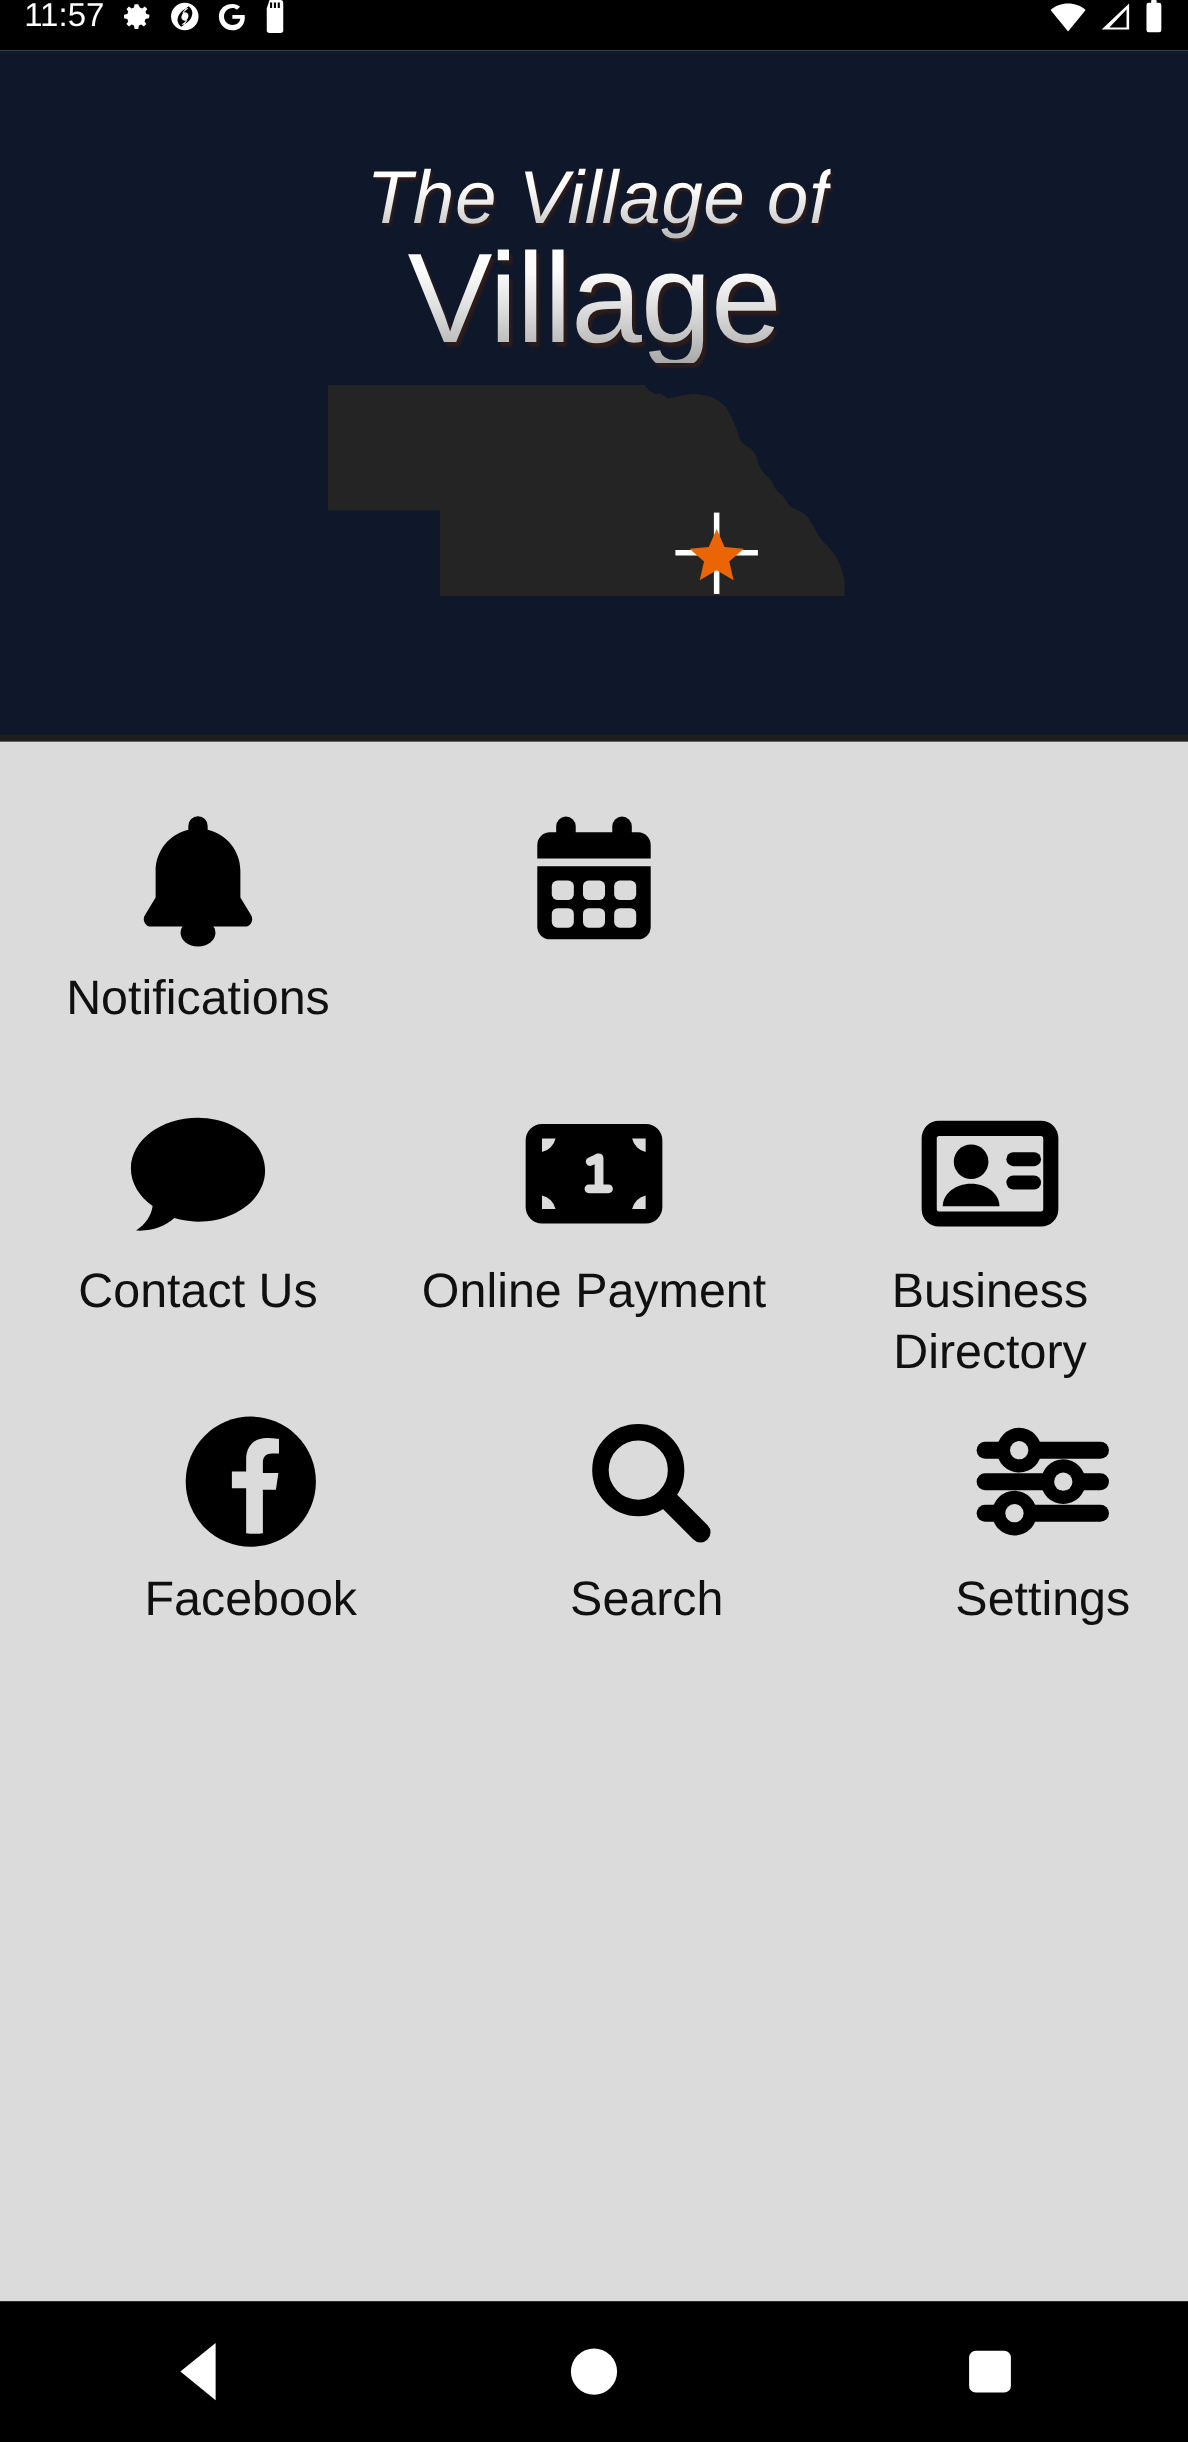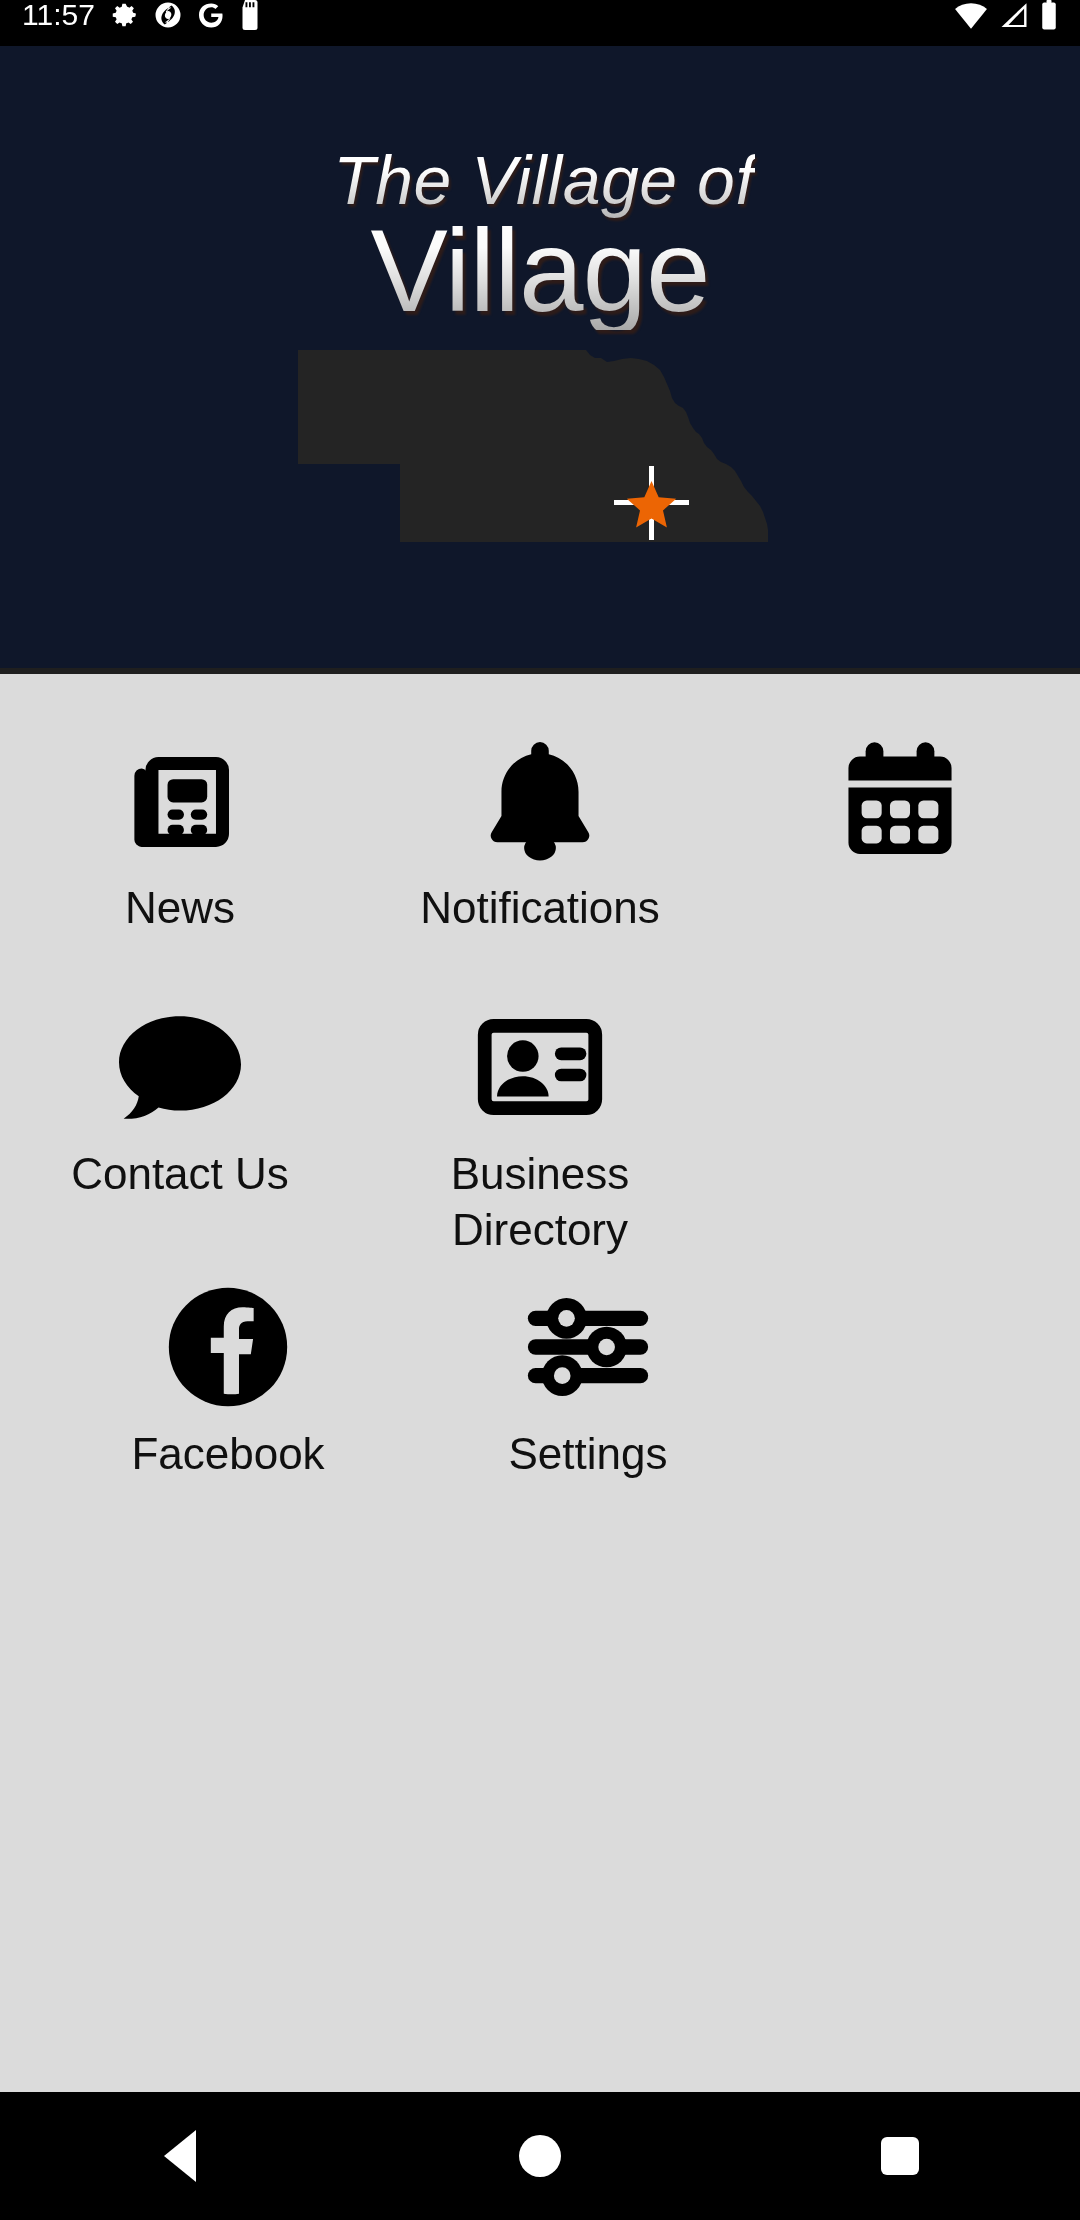--- a/index.html
+++ b/index.html
@@ -255,34 +255,20 @@
     <rect x="351" y="120" width="5" height="74" fill="#ffffff"></rect>
     <rect x="316" y="154" width="75" height="5" fill="#ffffff"></rect>
     <path fill="#ec6504" d="M353.5 135 l7.2 16.2 17.5 1.6 -13.2 11.6 3.9 17.2 -15.4-9.1 -15.4 9.1 3.9-17.2 -13.2-11.6 17.5-1.6z"></path>
   </svg>
 </div>
 <div class="header-bottom-rule"></div>
 
 <div class="grid">
 
   <div class="grid-row row1">
-    <div class="cell">
-      <div class="cell-icon">
-        <svg width="136" height="136" viewBox="0 0 48 48">
-          <path fill="#000000" d="M10.5 12.5a2.6 2.6 0 0 0-2.6 2.6v22.6a2.4 2.4 0 0 0 4.8 0V15.1a2.6 2.6 0 0 0-2.2-2.6z"></path>
-          <path fill="#000000" fill-rule="evenodd" d="M16.4 8.5A4.6 4.6 0 0 0 11.8 13.1v24.6a2.5 2.5 0 0 1-2.5 2.5h27.4A4.6 4.6 0 0 0 41.3 35.6V13.1A4.6 4.6 0 0 0 36.7 8.5zm0 4.6h20.3v22.5H16.4z"></path>
-          <rect x="19.6" y="16.3" width="14" height="8.2" rx="2" fill="#000000"></rect>
-          <rect x="19.6" y="27" width="5.8" height="3.6" rx="1.8" fill="#000000"></rect>
-          <rect x="27.8" y="27" width="5.8" height="3.6" rx="1.8" fill="#000000"></rect>
-          <rect x="19.6" y="32.4" width="5.8" height="3.6" rx="1.8" fill="#000000"></rect>
-          <rect x="27.8" y="32.4" width="5.8" height="3.6" rx="1.8" fill="#000000"></rect>
-        </svg>
-      </div>
-      <div class="cell-label">News</div>
-    </div>
 
     <div class="cell">
       <div class="cell-icon">
         <svg width="120" height="136" viewBox="0 0 42 48">
           <path fill="#000000" d="M21 3.2a3.1 3.1 0 0 1 3.1 3.1v1.2c6.1 1.4 10.5 6.8 10.5 13.2v8.6l3.4 5.6a2.4 2.4 0 0 1-2 3.7H6a2.4 2.4 0 0 1-2-3.7l3.4-5.6v-8.6c0-6.4 4.4-11.8 10.5-13.2V6.3A3.1 3.1 0 0 1 21 3.2z"></path>
           <ellipse cx="21" cy="40.6" rx="5.6" ry="4.4" fill="#000000"></ellipse>
         </svg>
       </div>
       <div class="cell-label">Notifications</div>
     </div>
@@ -308,20 +294,30 @@
   <div class="grid-row row2">
     <div class="cell">
       <div class="cell-icon">
         <svg width="134" height="122" viewBox="0 0 46 42">
           <path fill="#000000" d="M23 3.5C11.4 3.5 2 10.6 2 19.4c0 4.6 2.6 8.8 6.8 11.7-.4 3-2.2 5.7-5.2 7.7 4.8.3 9-1.2 12-3.9 2.3.7 4.8 1.1 7.4 1.1 11.6 0 21-7.1 21-15.9S34.6 3.5 23 3.5z"></path>
         </svg>
       </div>
       <div class="cell-label">Contact Us</div>
     </div>
 
+    <div class="cell">
+      <div class="cell-icon">
+        <svg width="126" height="110" viewBox="0 0 44 38">
+          <path fill="#000000" fill-rule="evenodd" d="M5.5 3.2A5.2 5.2 0 0 0 .3 8.4v21.2a5.2 5.2 0 0 0 5.2 5.2h33a5.2 5.2 0 0 0 5.2-5.2V8.4a5.2 5.2 0 0 0-5.2-5.2zm0 4.6h4.3a5.7 5.7 0 0 1-4.3 4.3zm32.9 0v4.3a5.7 5.7 0 0 1-4.3-4.3zM5.5 25.9a5.7 5.7 0 0 1 4.3 4.3H5.5zm32.9 0v4.3h-4.3a5.7 5.7 0 0 1 4.3-4.3z"></path>
+          <circle cx="22" cy="19" r="8.8" fill="#000000"></circle>
+          <path fill="#dbdbdb" d="M23.6 12.6c.8 0 1.4.6 1.4 1.4v8.4h1.6c.8 0 1.4.6 1.4 1.4s-.6 1.4-1.4 1.4h-6.2c-.8 0-1.4-.6-1.4-1.4s.6-1.4 1.4-1.4h1.8v-6.4l-.9.4c-.7.3-1.5 0-1.8-.7s0-1.5.7-1.8l2.2-1c.2-.2.6-.3.8-.3z"></path>
+        </svg>
+      </div>
+      <div class="cell-label">Online Payment</div>
+    </div>
 
     <div class="cell">
       <div class="cell-icon">
         <svg width="126" height="110" viewBox="0 0 44 38">
           <path fill="#000000" fill-rule="evenodd" d="M5.8 2.2A5.5 5.5 0 0 0 .3 7.7v22.6a5.5 5.5 0 0 0 5.5 5.5h32.4a5.5 5.5 0 0 0 5.5-5.5V7.7a5.5 5.5 0 0 0-5.5-5.5zm0 4.8h32.4c.4 0 .7.3.7.7v22.6c0 .4-.3.7-.7.7H5.8a.7.7 0 0 1-.7-.7V7.7c0-.4.3-.7.7-.7z"></path>
           <circle cx="16" cy="15.2" r="5.5" fill="#000000"></circle>
           <path fill="#000000" d="M16 22.2c5 0 9 3.2 9 7.1H7c0-3.9 4-7.1 9-7.1z"></path>
           <rect x="27.2" y="12.2" width="11" height="4.4" rx="2.2" fill="#000000"></rect>
           <rect x="27.2" y="19.6" width="11" height="4.4" rx="2.2" fill="#000000"></rect>
         </svg>
@@ -334,20 +330,29 @@
     <div class="cell">
       <div class="cell-icon">
         <svg width="124" height="124" viewBox="0 0 44 44">
           <circle cx="22" cy="22" r="21" fill="#000000"></circle>
           <path fill="#dbdbdb" d="M25.9 24.6h4.2l.8-5.4h-5v-3.4c0-1.5.7-2.9 3-2.9h2.2V8.2s-2-.3-3.9-.3c-4 0-6.7 2.4-6.7 6.9v3.9h-4.6v5.4h4.6v14.5c.9.1 1.9.2 2.8.2s1.8-.1 2.6-.2z"></path>
         </svg>
       </div>
       <div class="cell-label">Facebook</div>
     </div>
 
+    <div class="cell">
+      <div class="cell-icon">
+        <svg width="122" height="124" viewBox="0 0 44 44">
+          <circle cx="19.2" cy="18.2" r="12.4" fill="none" stroke="#000000" stroke-width="5.4"></circle>
+          <path d="M28.4 27.4 L39.6 38.6" stroke="#000000" stroke-width="6.6" stroke-linecap="round" fill="none"></path>
+        </svg>
+      </div>
+      <div class="cell-label">Search</div>
+    </div>
 
     <div class="cell">
       <div class="cell-icon">
         <svg width="126" height="112" viewBox="0 0 44 39">
           <rect x="1" y="6.8" width="42" height="5.4" rx="2.7" fill="#000000"></rect>
           <rect x="1" y="16.8" width="42" height="5.4" rx="2.7" fill="#000000"></rect>
           <rect x="1" y="26.8" width="42" height="5.4" rx="2.7" fill="#000000"></rect>
           <circle cx="14.5" cy="9.5" r="7.1" fill="#000000"></circle>
           <circle cx="14.5" cy="9.5" r="2.9" fill="#dbdbdb"></circle>
           <circle cx="28.5" cy="19.5" r="7.1" fill="#000000"></circle>

